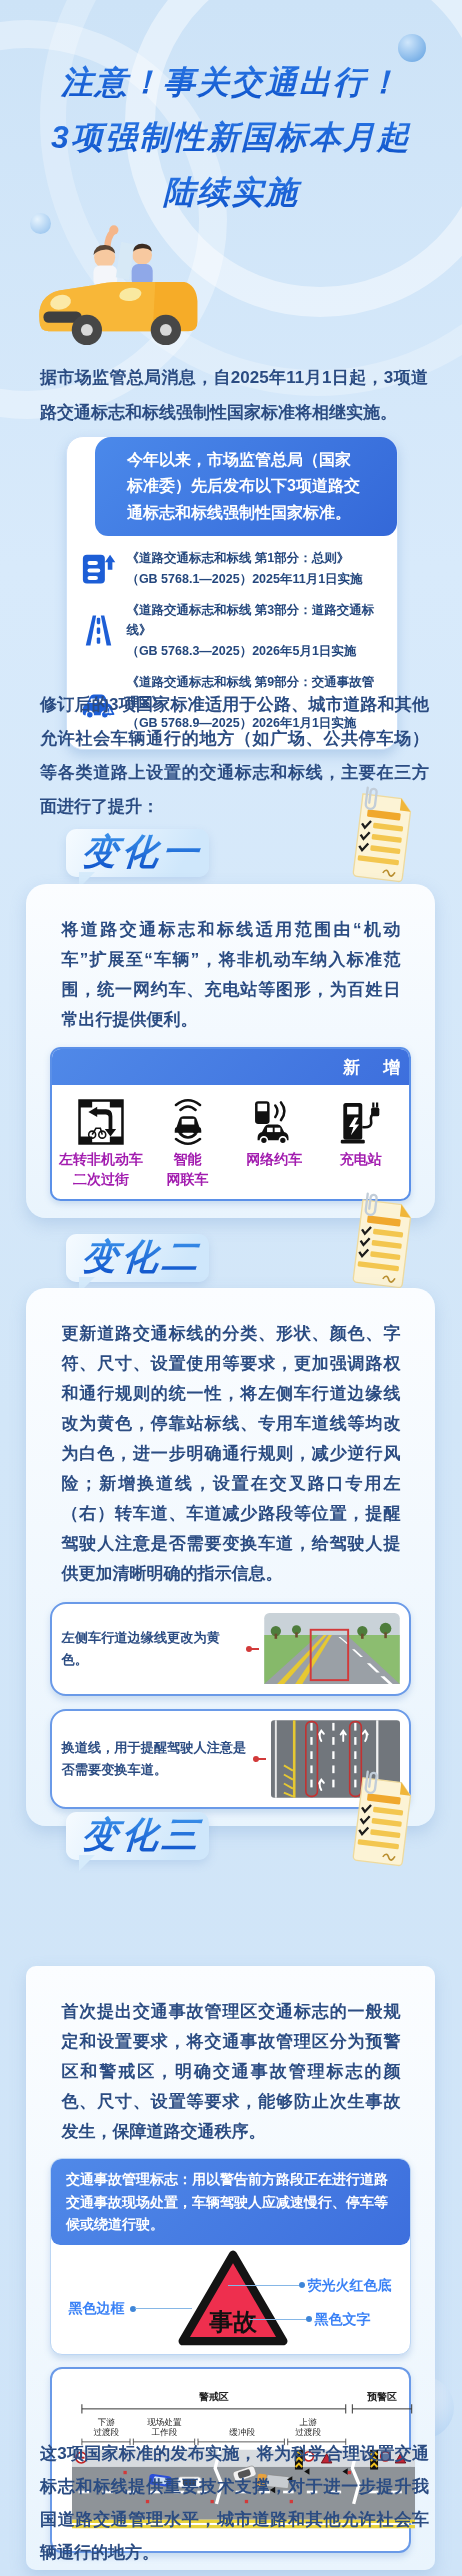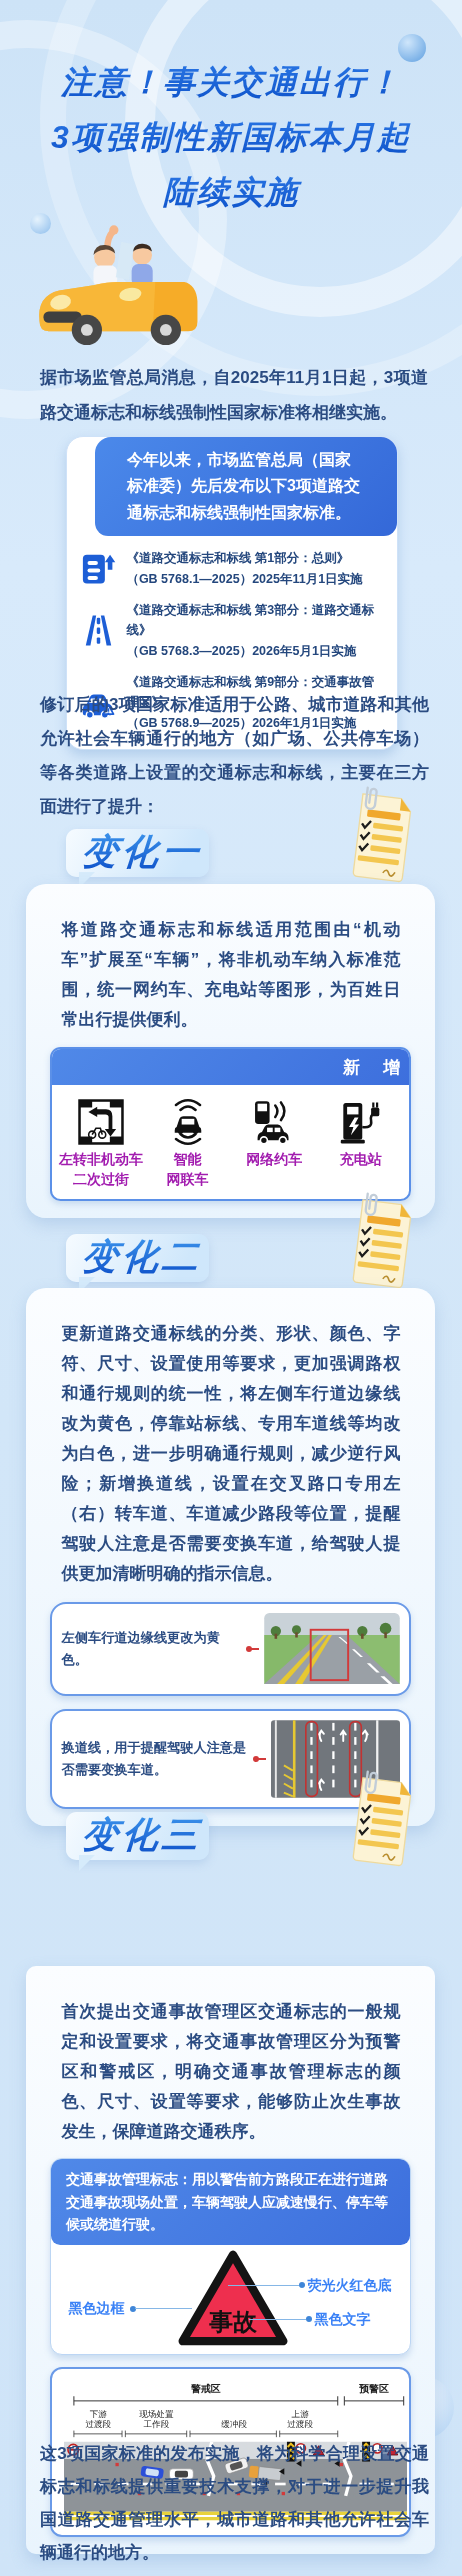--- a/index.html
+++ b/index.html
@@ -94,21 +94,21 @@
   .sign-card-header{background:linear-gradient(135deg,#5089e8,#3d6fdd);color:#fff;
     font-size:14px;line-height:22.4px;font-weight:700;padding:9.2px 14.5px;border-radius:9.2px;}
   .sign-body{position:relative;height:109px;}
   .sign-triangle{position:absolute;left:124px;top:2.6px;}
   .anno{position:absolute;font-size:14px;font-weight:700;color:#3b82f6;white-space:nowrap;}
   .anno-line{position:absolute;height:1.3px;background:#86b7e6;}
   .anno-dot{position:absolute;width:6px;height:6px;border-radius:50%;background:#3f86d8;}
 
   
   .diagram-card{margin-top:12px;background:#fff;border:2px solid #6a9ae8;border-radius:12px;
-    padding:12px;line-height:0;box-shadow:0 3.3px 6.6px rgba(90,140,200,.25);}
+    padding:20px;line-height:0;box-shadow:0 3.3px 6.6px rgba(90,140,200,.25);}
   .diagram-card svg{display:block;}
   text{font-family:"Liberation Sans",sans-serif;}
 </style>
 </head>
 <body>
 
 <div>
 
   <div class="ring ring2"></div>
   <div class="ring ring1"></div>

